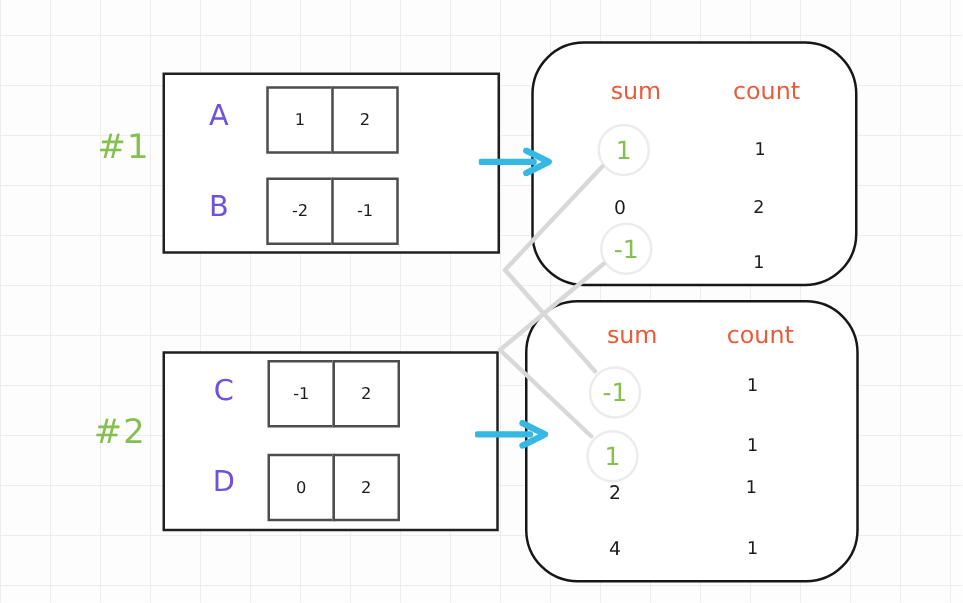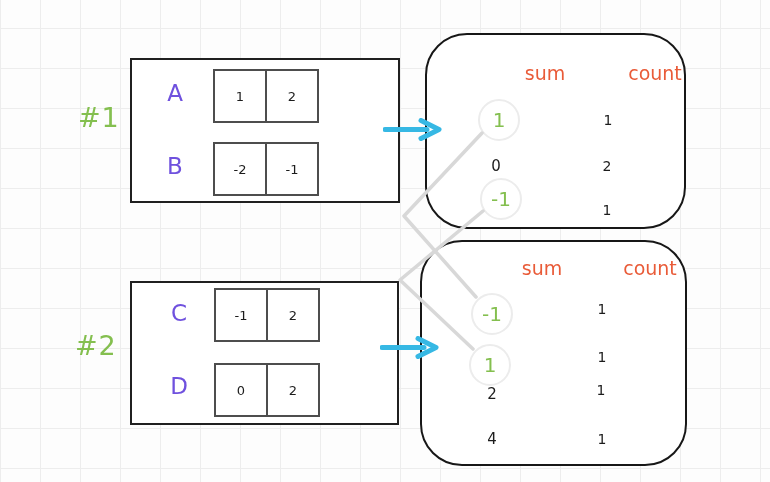--- a/index.html
+++ b/index.html
@@ -18,21 +18,21 @@
   .array-box{background:#ffffff; border:2px solid #202020; z-index:2;}
   .array-letter{font-size:23px; line-height:26px; width:26px; text-align:center;}
   .cellpair{display:flex;}
   .cell{
     width:50px; height:50px; border:2px solid #4d4d4d; background:#ffffff;
     display:flex; align-items:center; justify-content:center;
     font-size:13px; color:#1c1c1c;
   }
   .cell + .cell{margin-left:-2px;}
   .result-box{background:#ffffff; border:2px solid #171717; border-radius:42px; z-index:2;}
-  .col-header{font-size:19px; text-align:center;margin-left:47px;}
+  .col-header{font-size:19px; text-align:right;}
   .sum-circle{
     width:42px; height:42px; border-radius:50%; background:#ffffff;
     border:2px solid #ececec; box-sizing:border-box;
     display:flex; align-items:center; justify-content:center;
     font-size:20px; z-index:3;
   }
   .sum-plain{font-size:15px; color:#1c1c1c; width:22px; text-align:center;}
   .count-val{font-size:14px; color:#1c1c1c; width:22px; text-align:center;}
   svg{display:block;}
   .overlay{left:0; top:0; z-index:5; pointer-events:none;}

